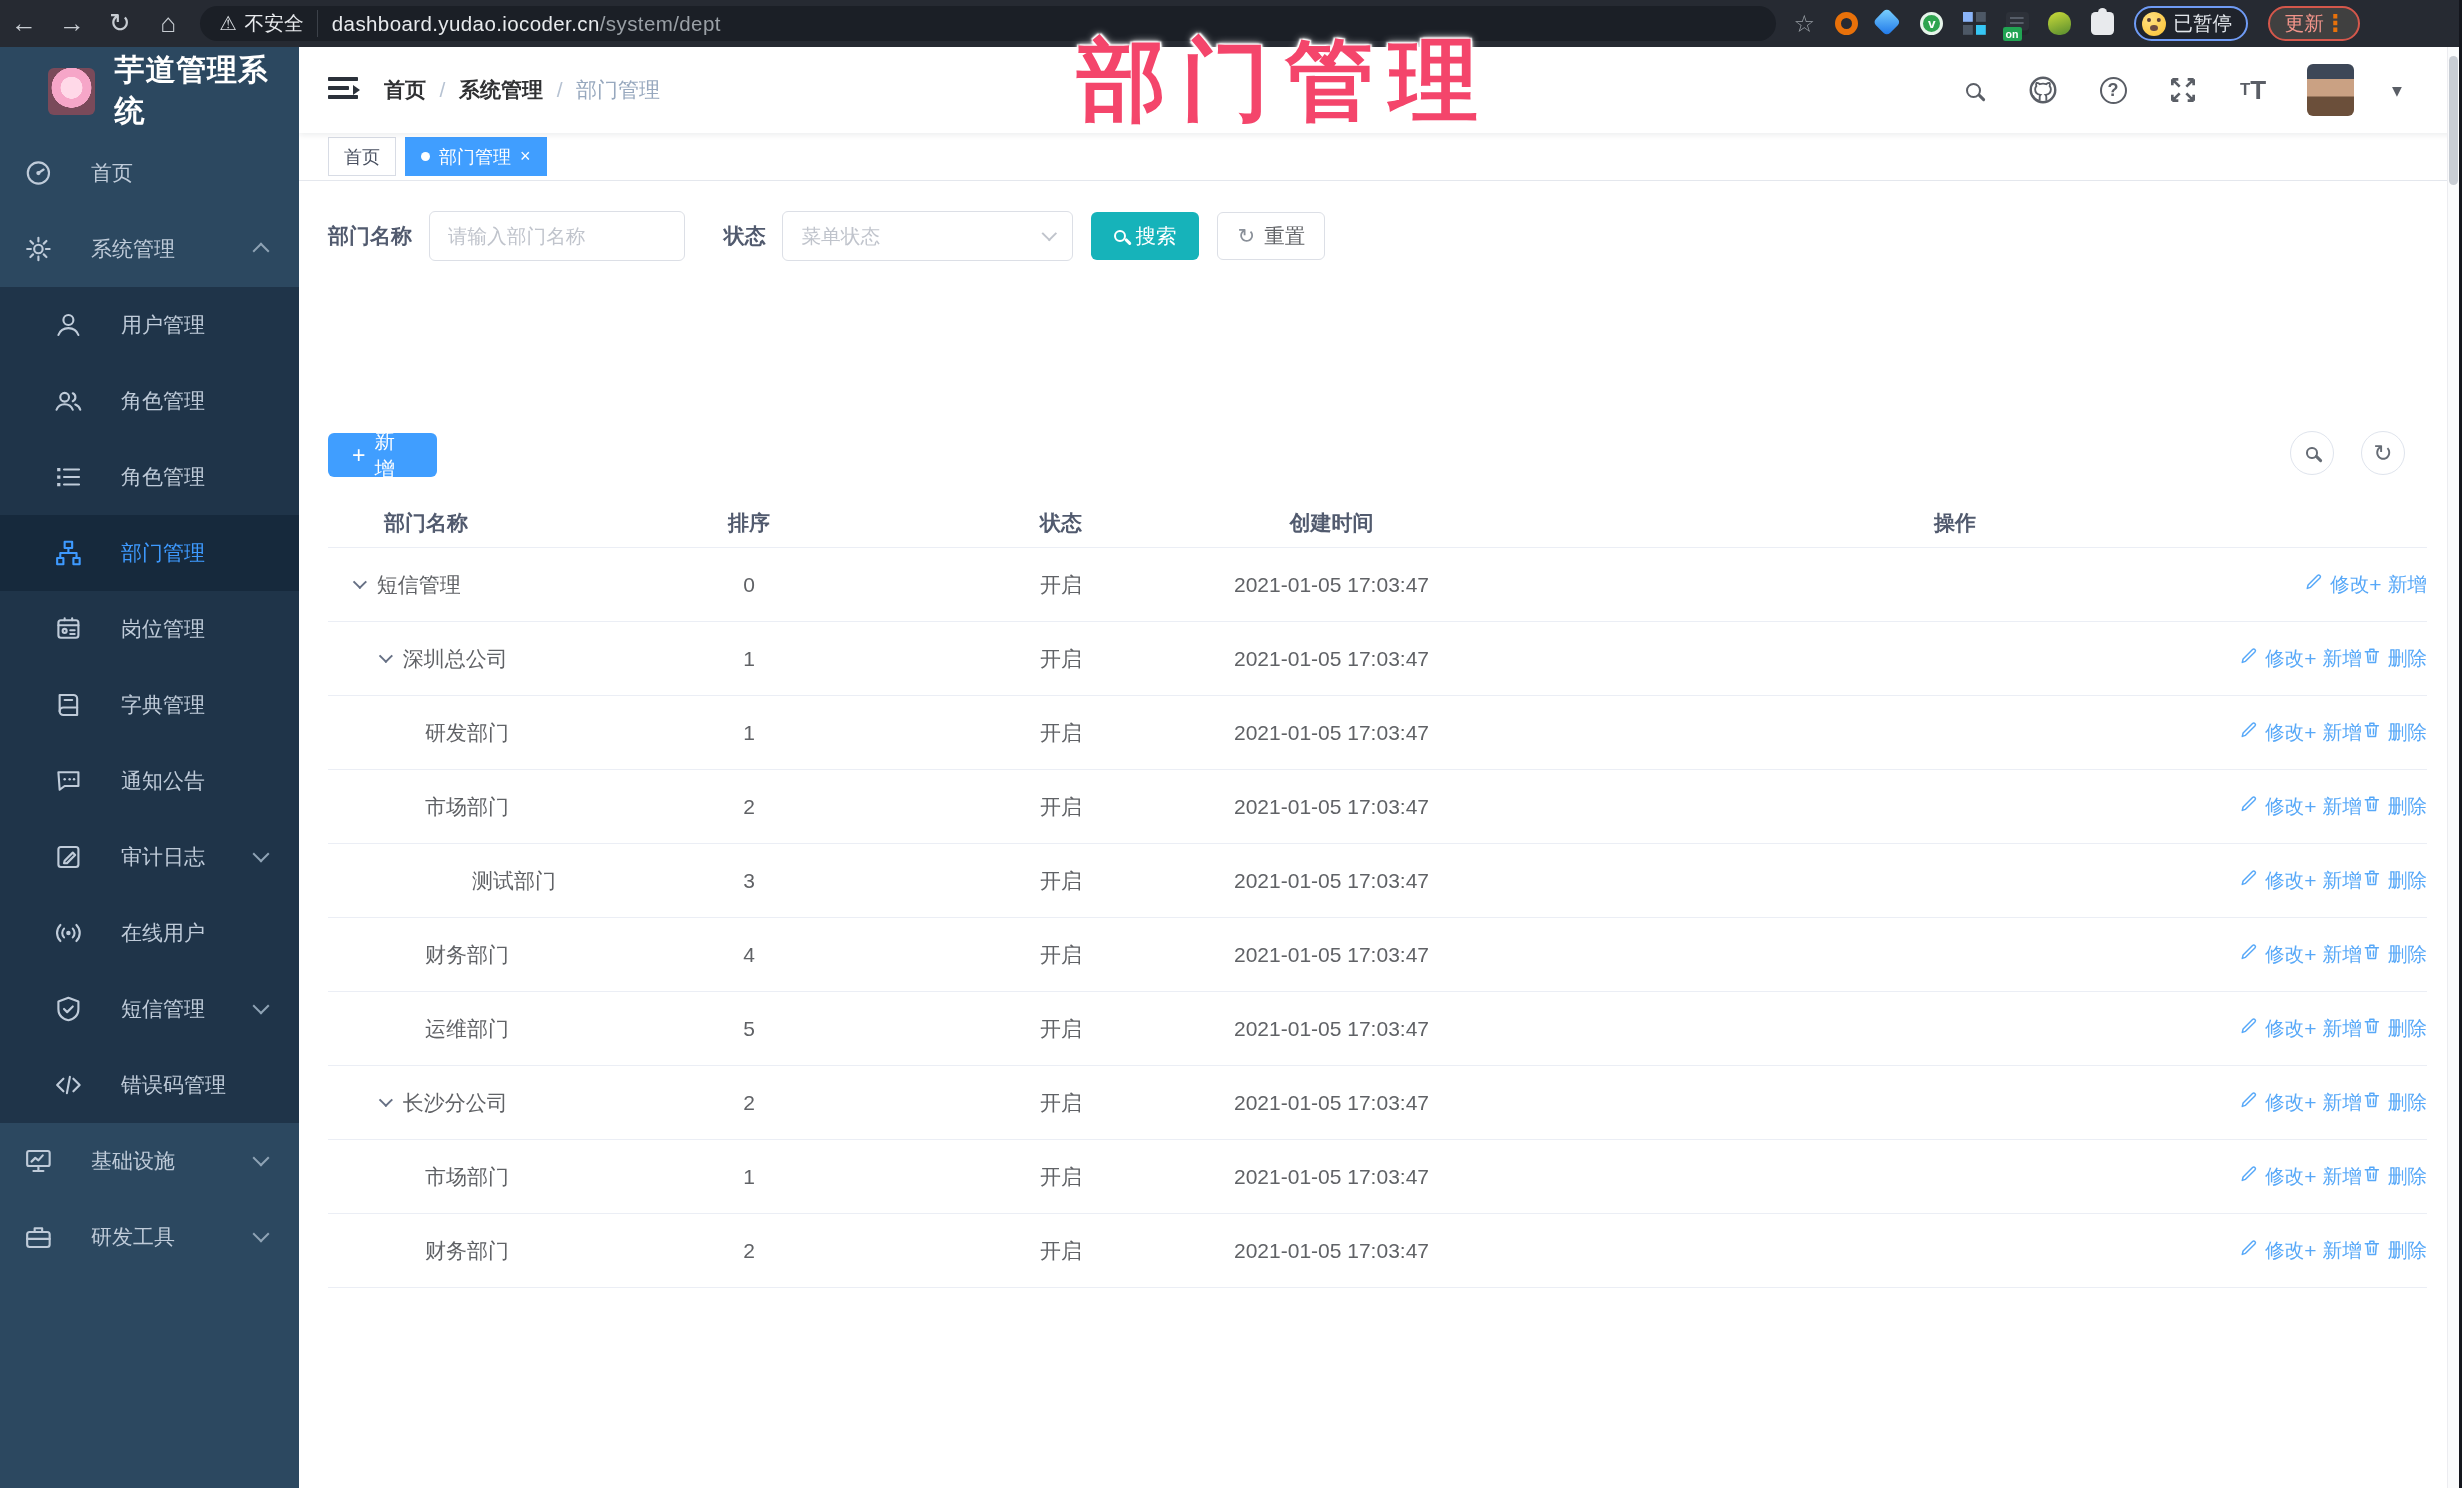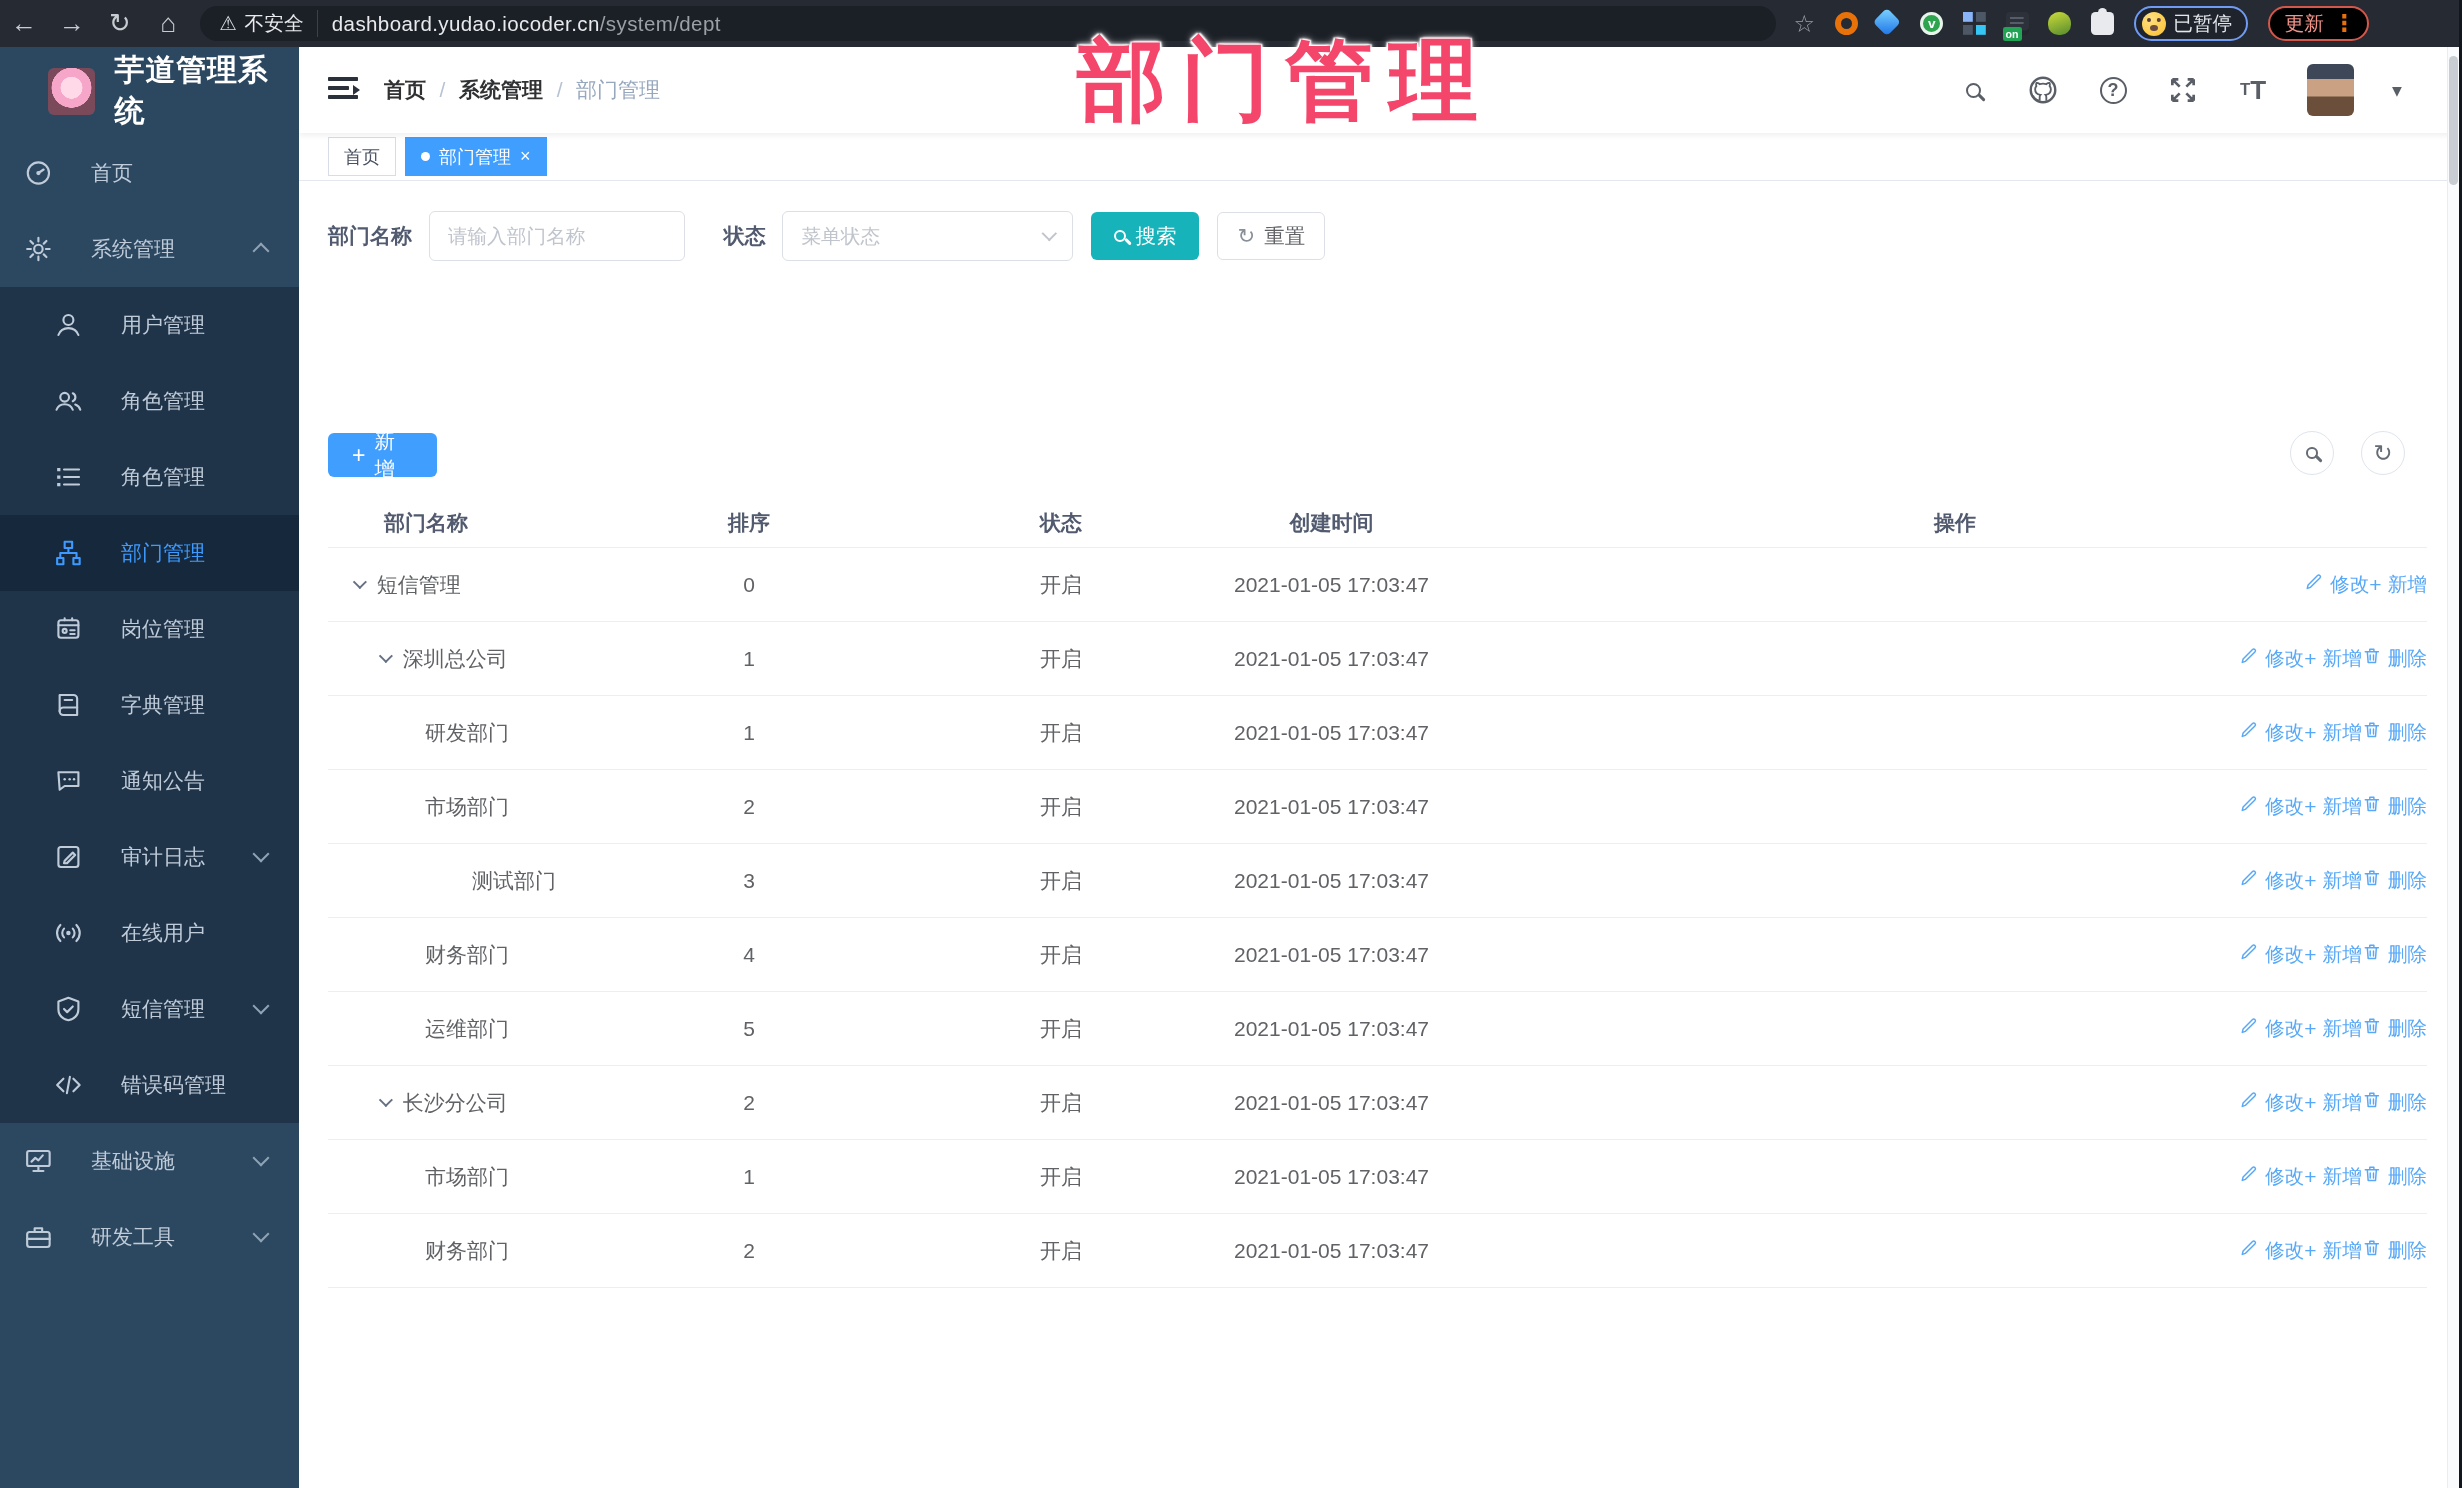--- a/index.html
+++ b/index.html
@@ -36,22 +36,22 @@
   .ext-puzzle { background:#e8eaed; border-radius:4.5px; }
   .ext-puzzle::after { content:''; position:absolute; left:6.8px; top:-4.5px; width:9px; height:9px;
      background:#e8eaed; border-radius:50%; }
   .profile-pill { display:flex; align-items:center; gap:7.6px; border:2.3px solid #6f9bf5;
      border-radius:19.7px; height:35px; padding:0 13.6px 0 6px; background:#1f232b; }
   .face { width:24px; height:24px; border-radius:50%; background:radial-gradient(circle at 35% 30%,#ffe082,#fbc02d); position:relative; }
   .face::before { content:''; position:absolute; left:5.3px; top:6.8px; width:3.8px; height:3.8px; border-radius:50%;
      background:#5d4037; box-shadow:9.8px 0 0 #5d4037; }
   .face::after { content:''; position:absolute; left:8.3px; top:13.6px; width:7.6px; height:6px; border-radius:50%; background:#6d4c41; }
   .profile-pill span { color:#e3e7ec; font-size:19.7px; }
-  .update-pill { display:flex; align-items:center; gap:9px; border:2.3px solid #d4574b;
-     border-radius:19.7px; height:35px; padding:0 10.6px 0 15px; background:#000000; }
+  .update-pill { display:flex; align-items:center; border:2.3px solid #d4574b;
+     border-radius:19.7px; height:35px; padding:0 10.6px 0 15px; background:#404040; }
   .update-pill span { color:#f2948a; font-size:19.7px; }
   .update-pill .dots { color:#e8710a; font-size:23px; font-weight:700; letter-spacing:0; }
 
   
   .sidebar { position:absolute; left:0; top:47px; width:299px; height:1441px;
     background:#2c4860; z-index:10; }
   .logo-row { display:flex; align-items:center; height:88px; padding-left:48px; gap:19.7px; }
   .logo-img { width:47px; height:47px; border-radius:6px;
     background:radial-gradient(circle at 50% 42%,#ffd9e8 0 30%,#f6a6c8 31% 55%,#7a4a5a 56% 100%); }
   .logo-title { color:#fff; font-size:30px; font-weight:700; letter-spacing:0.8px; }

